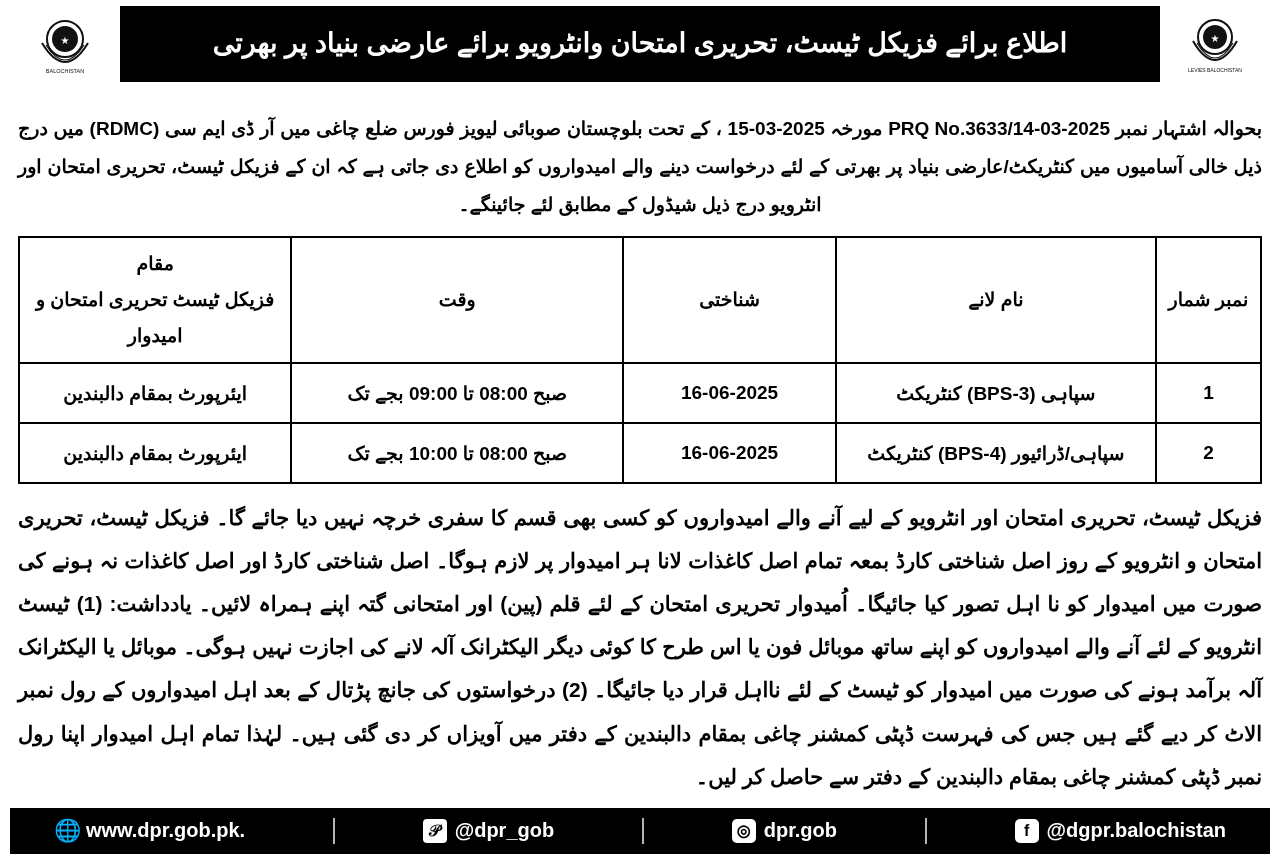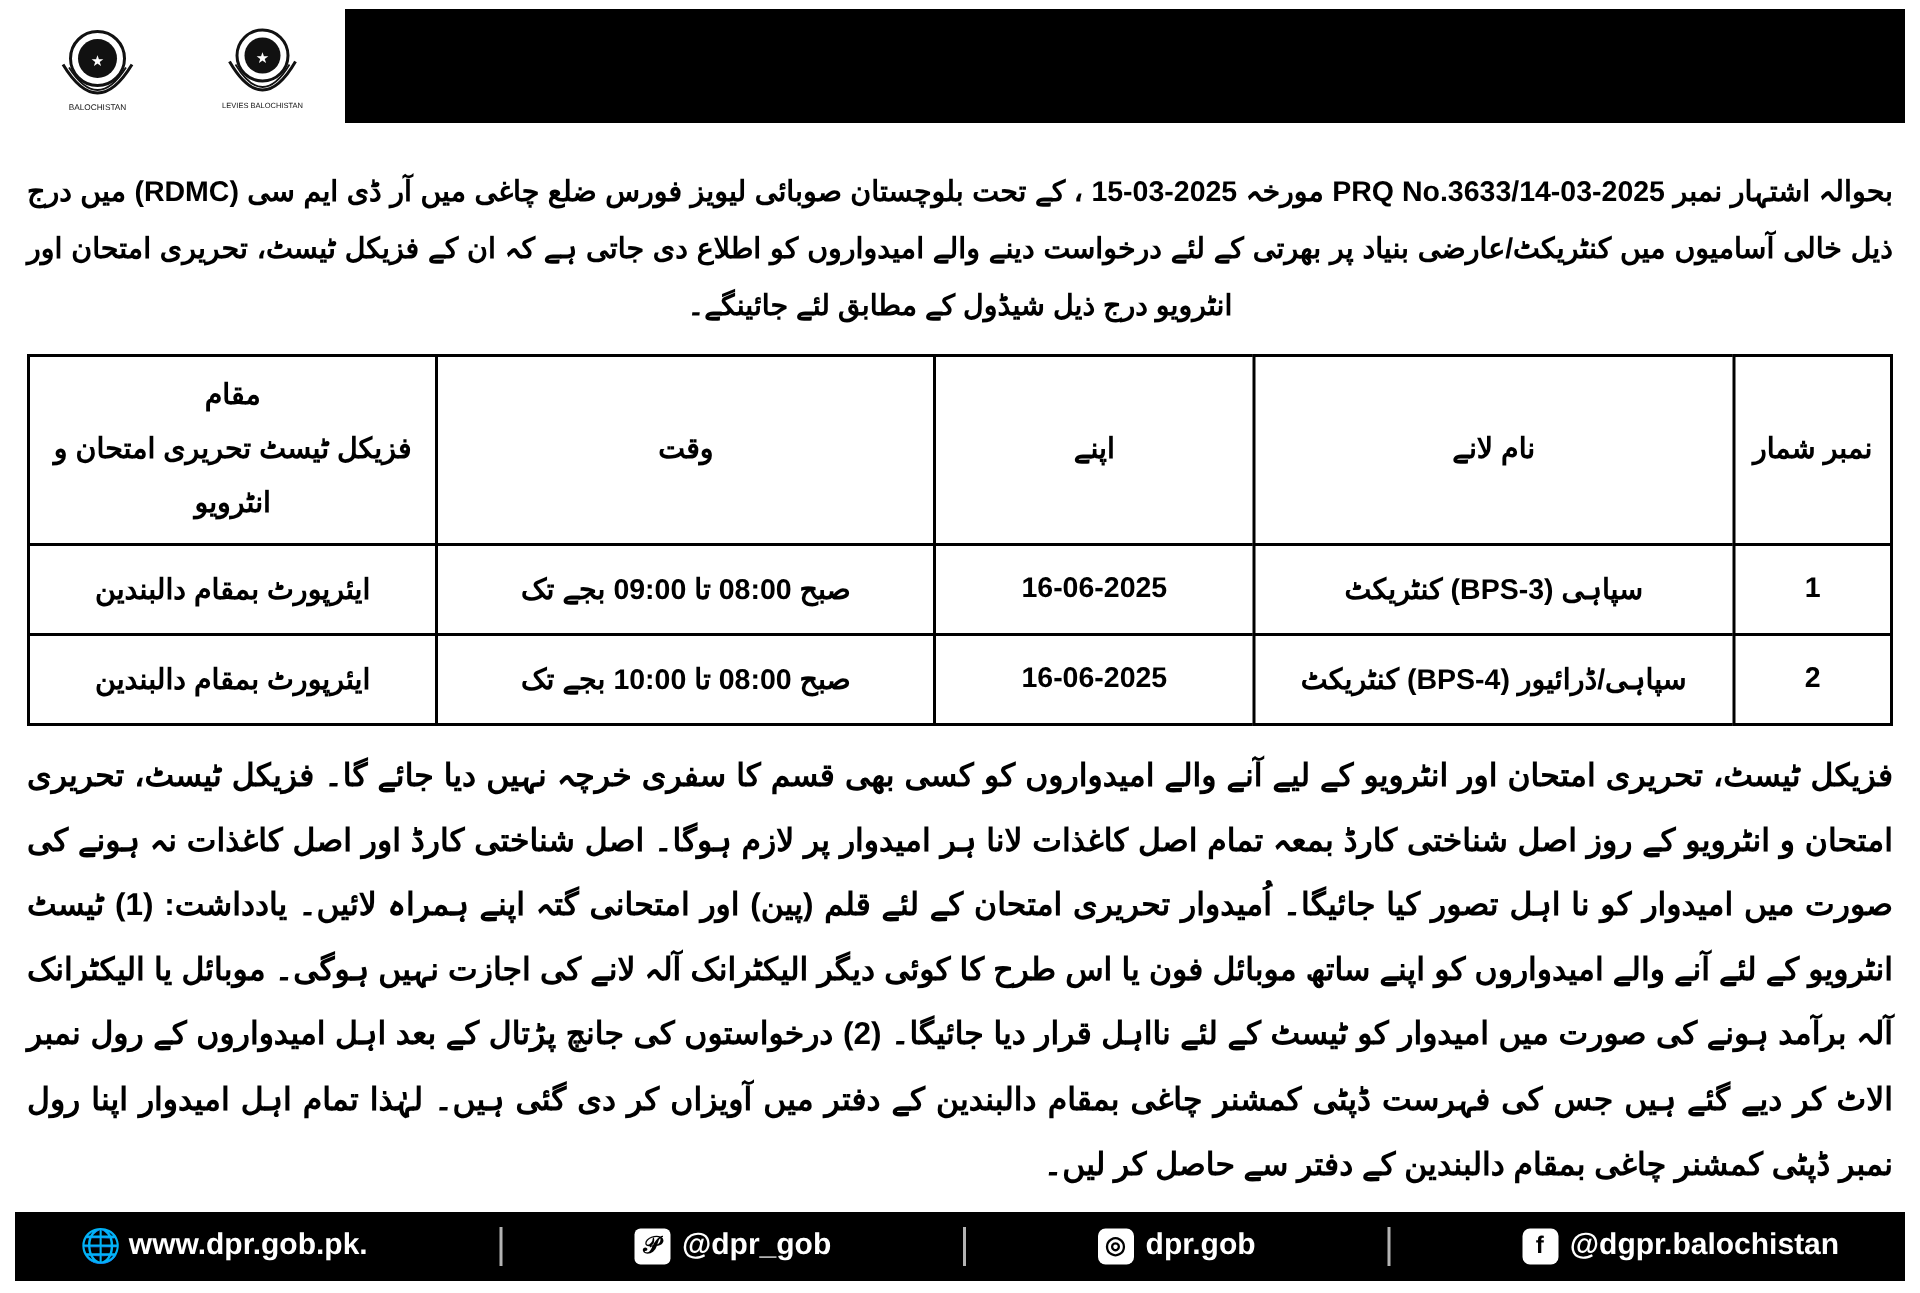--- a/index.html
+++ b/index.html
@@ -190,20 +190,21 @@
         <svg viewBox="0 0 70 70" width="70" height="70" aria-hidden="true">
           <circle cx="35" cy="30" r="18" fill="none" stroke="#111" stroke-width="2"></circle>
           <circle cx="35" cy="30" r="13" fill="#111"></circle>
           <text x="35" y="35" font-size="10" fill="#fff" text-anchor="middle" font-family="Liberation Serif, serif">★</text>
           <path d="M12 34 Q35 72 58 34" fill="none" stroke="#111" stroke-width="2"></path>
           <path d="M16 36 Q35 66 54 36" fill="none" stroke="#111" stroke-width="1.2"></path>
           <text x="35" y="64" font-size="5.5" fill="#111" text-anchor="middle" font-family="Liberation Sans, sans-serif">BALOCHISTAN</text>
         </svg>
       </div>
     </div>
+    <div class="header-title">اطلاع برائے فزیکل ٹیسٹ، تحریری امتحان وانٹرویو برائے عارضی بنیاد پر بھرتی</div>
     <div class="logo-box">
       <div class="crest">
         <svg viewBox="0 0 70 70" width="70" height="70" aria-hidden="true">
           <circle cx="35" cy="28" r="17" fill="none" stroke="#111" stroke-width="2"></circle>
           <circle cx="35" cy="28" r="12" fill="#111"></circle>
           <text x="35" y="33" font-size="10" fill="#fff" text-anchor="middle" font-family="Liberation Serif, serif">★</text>
           <path d="M13 32 Q35 70 57 32" fill="none" stroke="#111" stroke-width="2"></path>
           <path d="M17 34 Q35 64 53 34" fill="none" stroke="#111" stroke-width="1.2"></path>
           <text x="35" y="63" font-size="5" fill="#111" text-anchor="middle" font-family="Liberation Sans, sans-serif">LEVIES BALOCHISTAN</text>
         </svg>
@@ -219,25 +220,25 @@
     <span>، کے تحت بلوچستان صوبائی لیویز فورس ضلع چاغی میں آر ڈی ایم سی (</span><span class="ltr">RDMC</span><span>) میں</span>
     <span>درج ذیل خالی آسامیوں میں کنٹریکٹ/عارضی بنیاد پر بھرتی کے لئے درخواست دینے والے امیدواروں کو اطلاع دی جاتی ہے کہ ان کے فزیکل ٹیسٹ، تحریری امتحان اور انٹرویو درج</span>
     <span>ذیل شیڈول کے مطابق لئے جائینگے۔</span>
   </div>
 
   <table class="sched">
     <thead>
       <tr>
         <th class="col-sr">نمبر شمار</th>
         <th class="col-post">نام لانے</th>
-        <th class="col-date">اپنے</th>
+        <th class="col-date">شناختی</th>
         <th class="col-time">وقت</th>
         <th class="col-venue">
           <div>مقام</div>
-          <div>فزیکل ٹیسٹ تحریری امتحان و انٹرویو</div>
+          <div>فزیکل ٹیسٹ تحریری امتحان و امیدوار</div>
         </th>
       </tr>
     </thead>
     <tbody>
       <tr>
         <td>1</td>
         <td>سپاہی (BPS-3) کنٹریکٹ</td>
         <td>16-06-2025</td>
         <td>صبح 08:00 تا 09:00 بجے تک</td>
         <td>ایئرپورٹ بمقام دالبندین</td>

